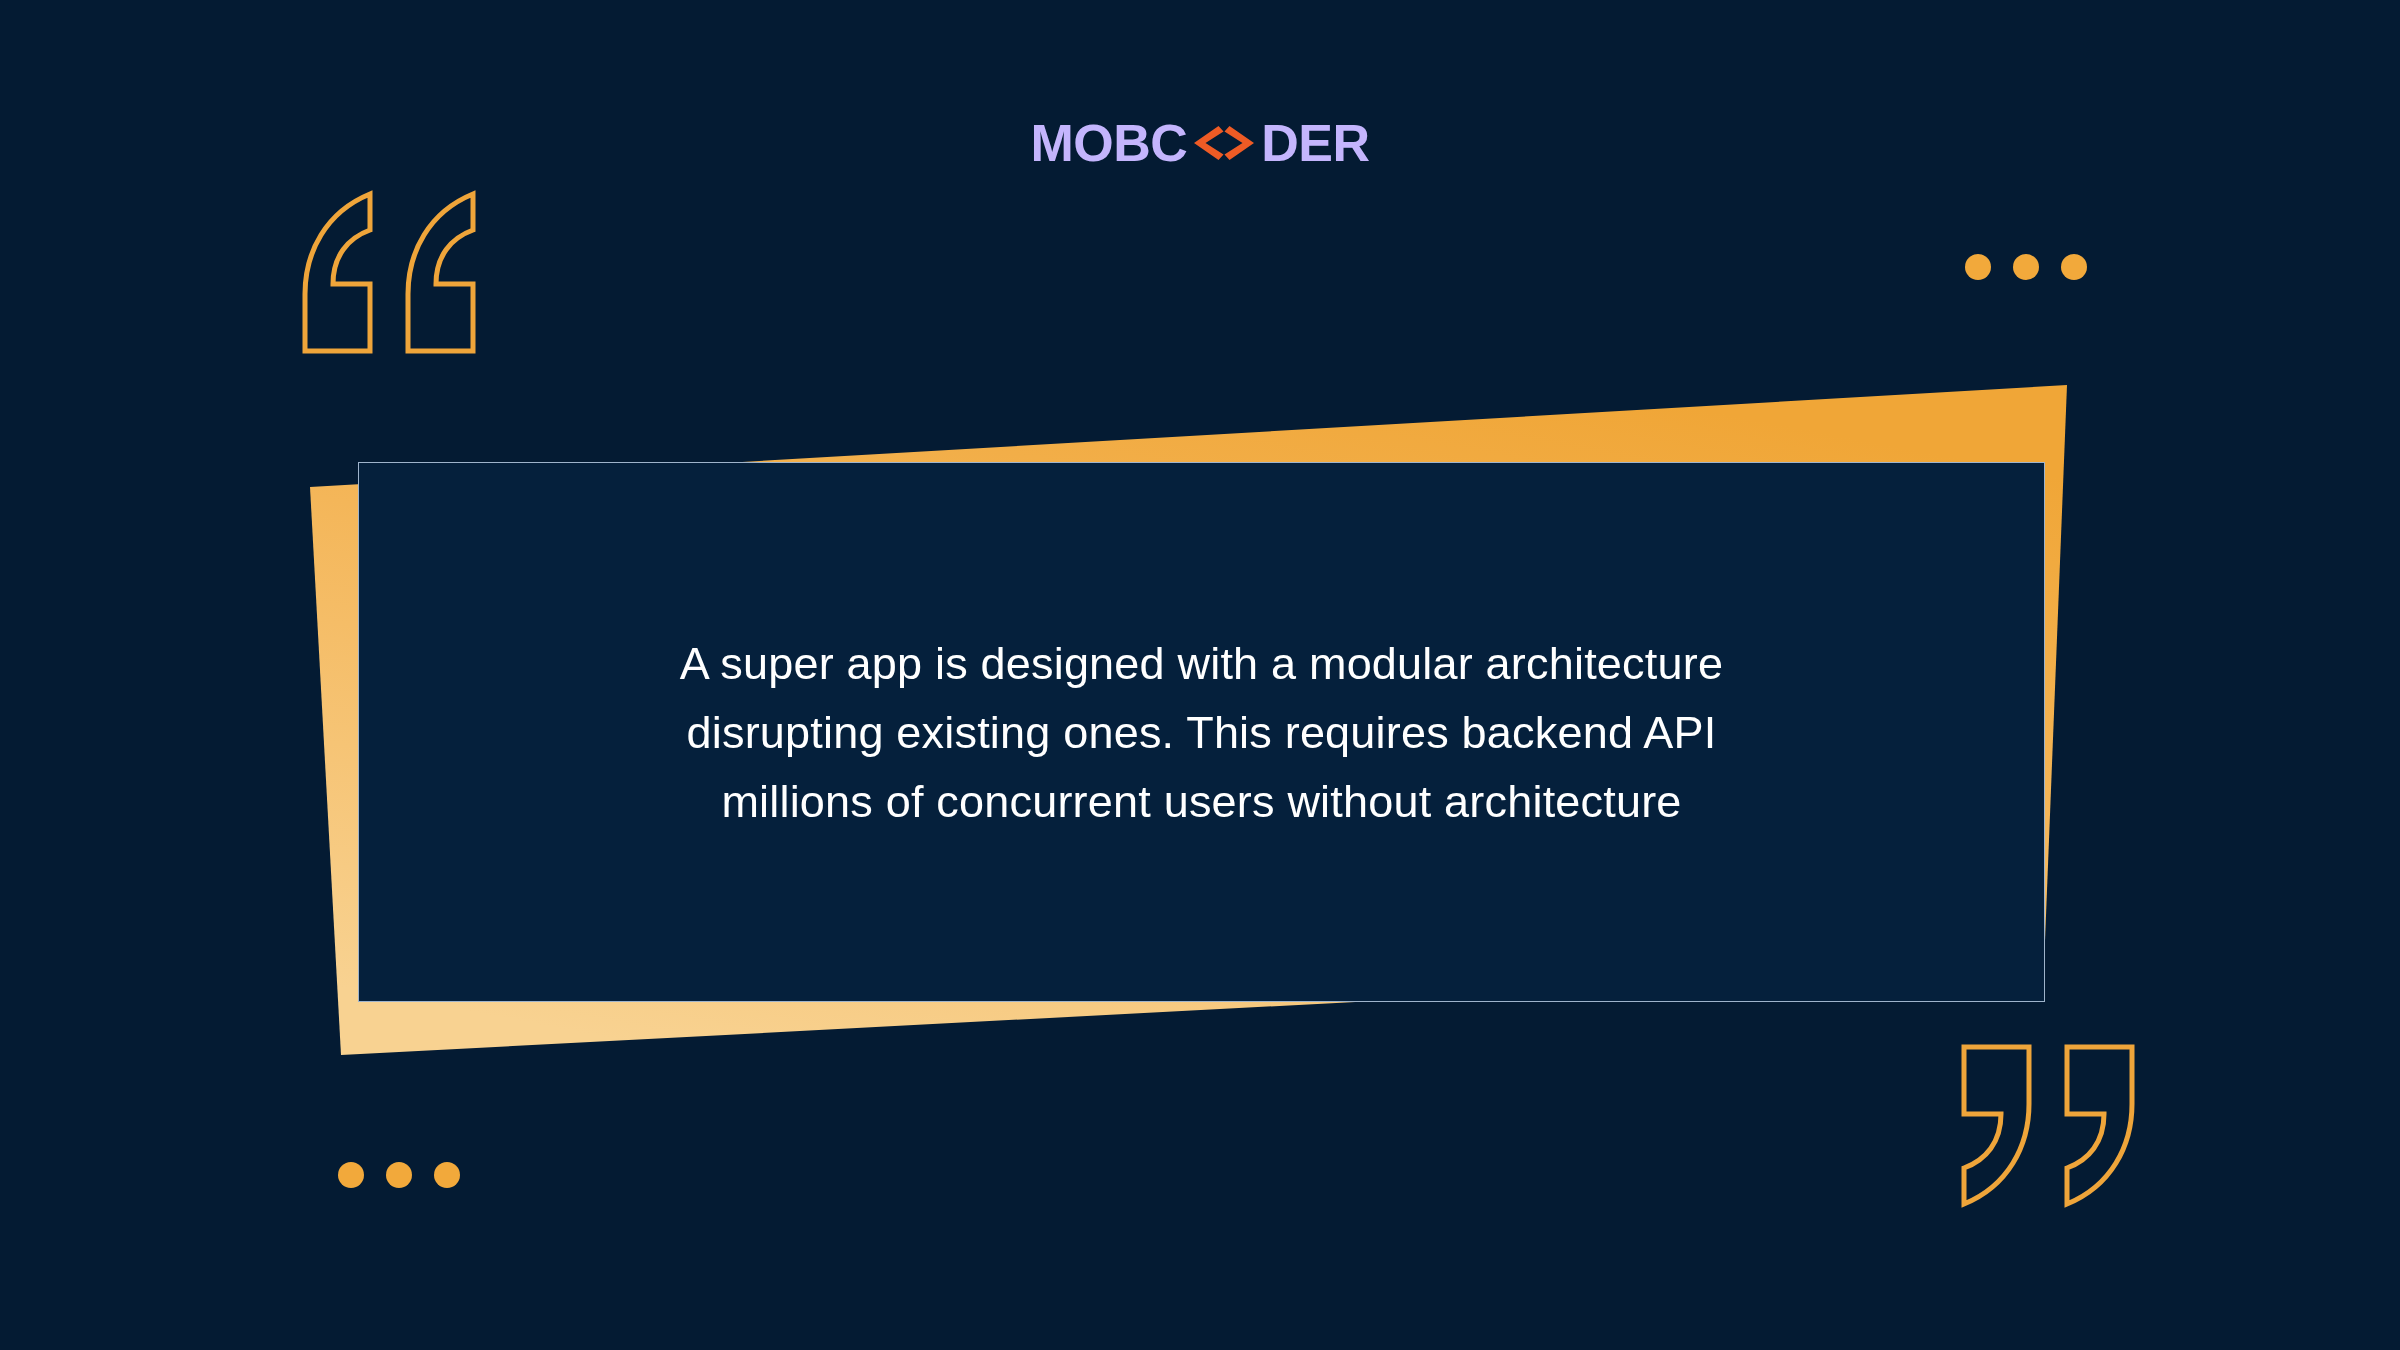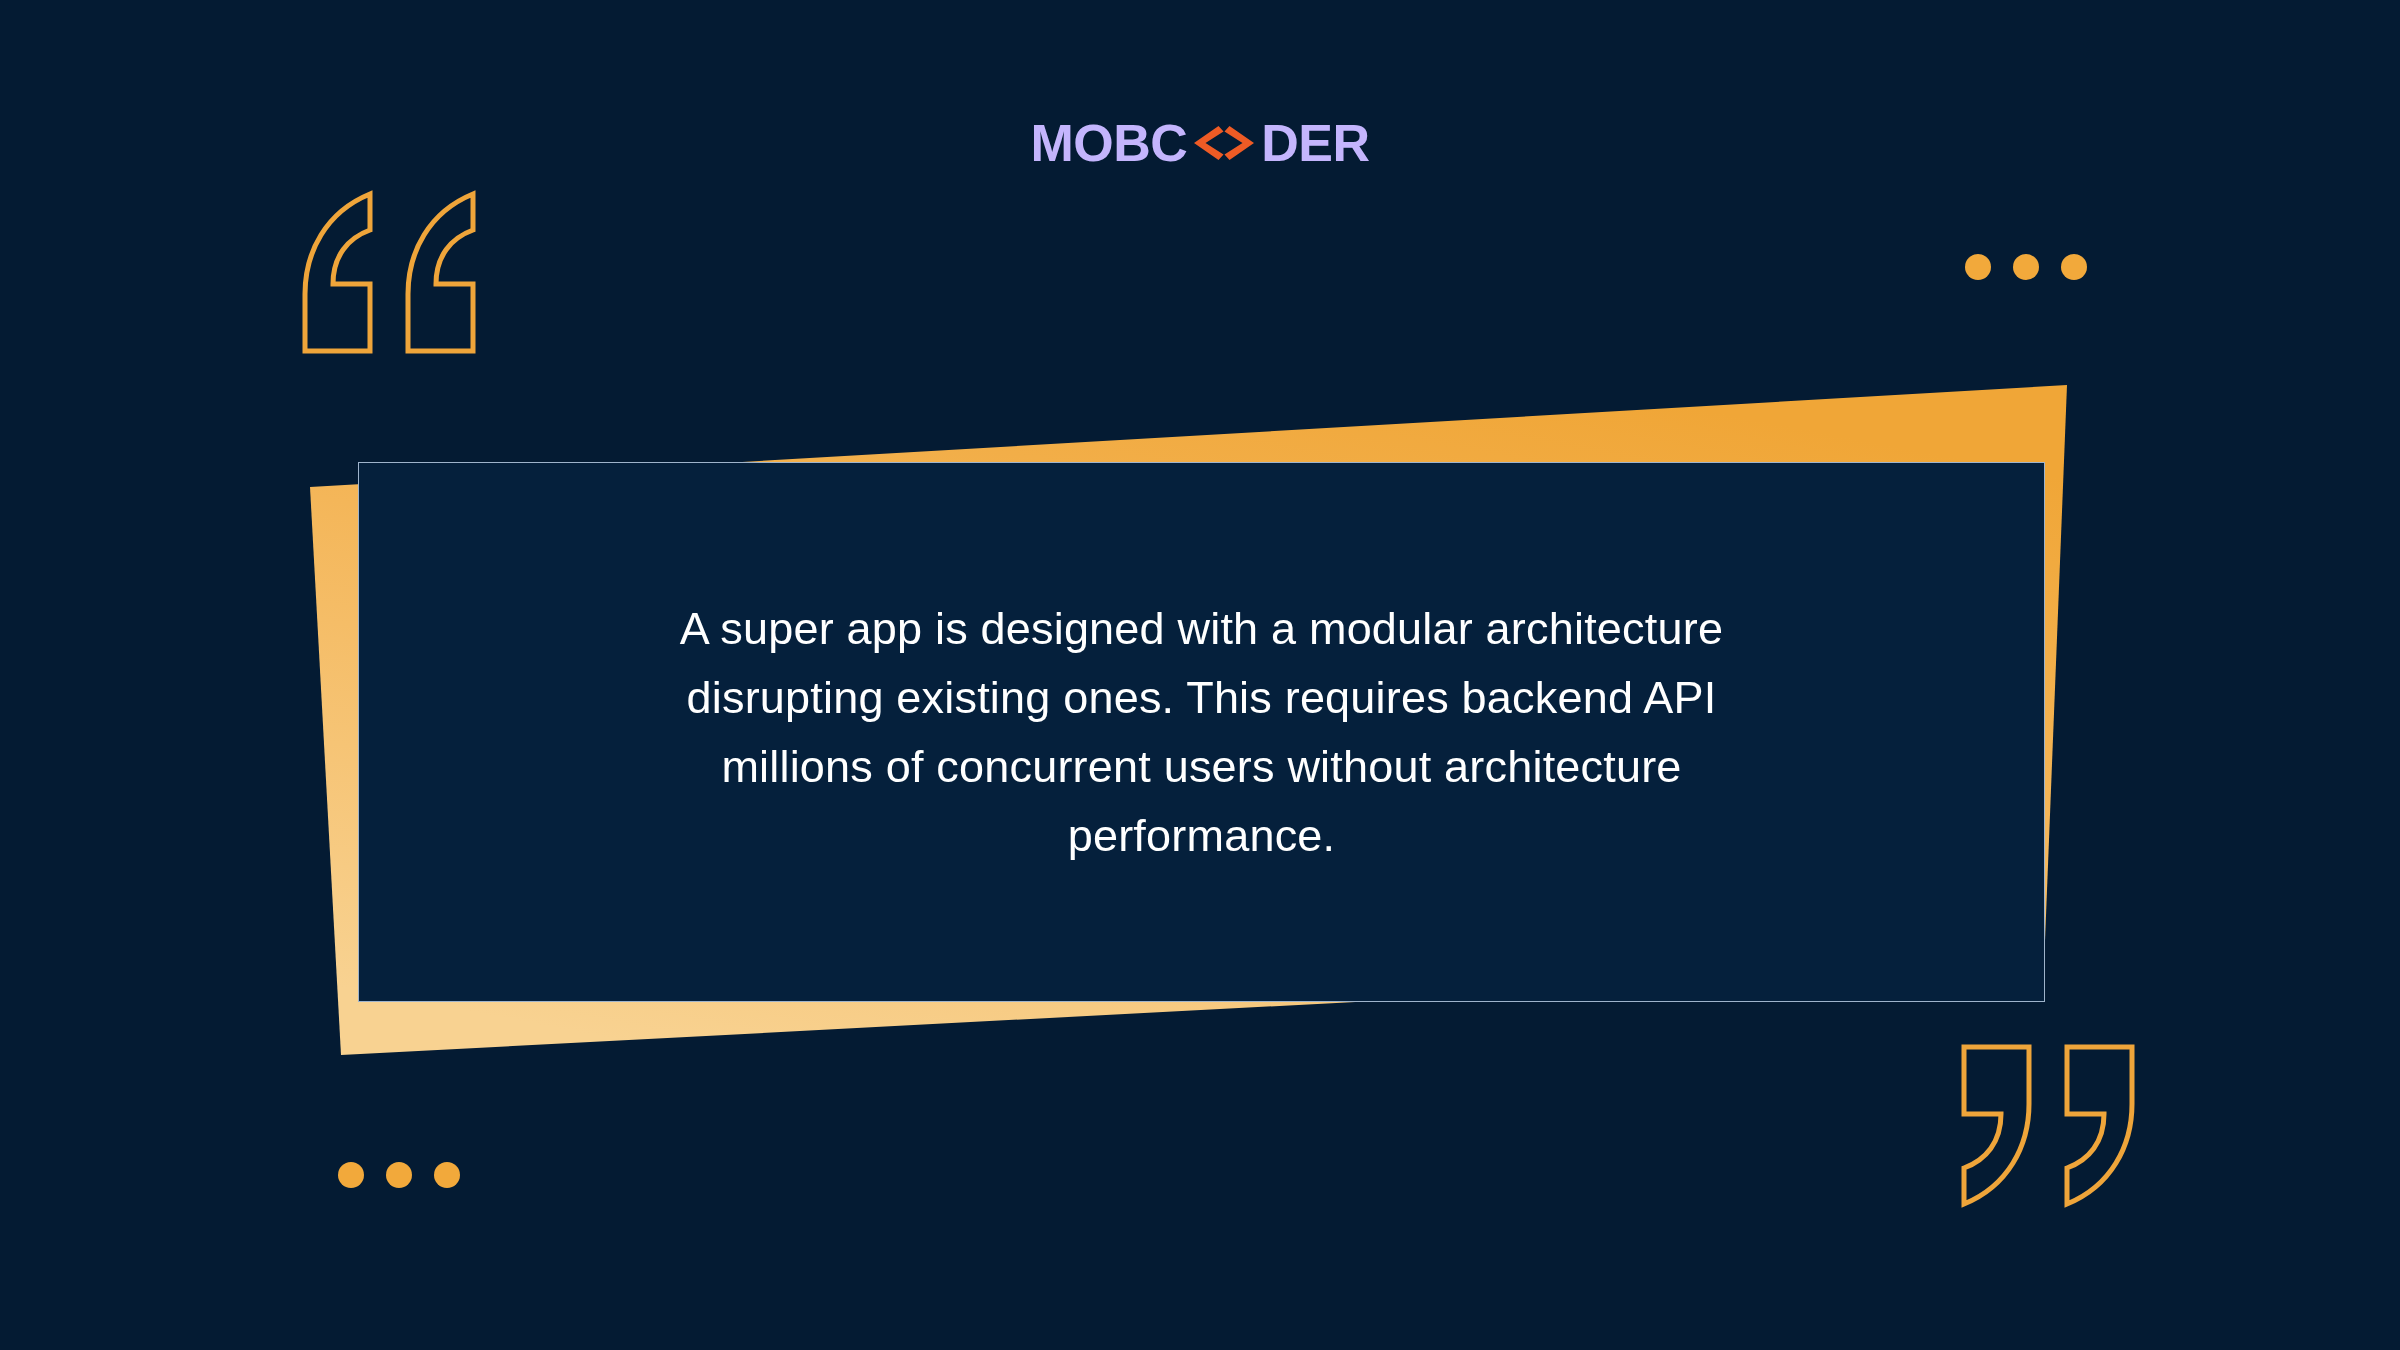--- a/index.html
+++ b/index.html
@@ -124,21 +124,20 @@
       </linearGradient>
     </defs>
     <polygon points="2067,385 2044,966 341,1055 310,487" fill="url(#slabGrad)"></polygon>
   </svg>
 
   <div class="quote-card">
     <div class="quote-text">
       <span class="ln">A super app is designed with a modular architecture</span>
       <span class="ln">disrupting existing ones. This requires backend API</span>
       <span class="ln">millions of concurrent users without architecture</span>
-      <span class="ln">performance.</span>
     </div>
   </div>
 
   <div class="qmark open">
     <svg width="186" height="165" viewBox="0 0 186 165" xmlns="http://www.w3.org/2000/svg">
       <g fill="none" stroke="#EFA53A" stroke-width="5" stroke-linejoin="miter">
         <path d="M74 4 C30 22 9 62 9 104 L9 161 L74 161 L74 94 L37 94 C37 66 52 48 74 40 Z"></path>
         <path d="M177 4 C133 22 112 62 112 104 L112 161 L177 161 L177 94 L140 94 C140 66 155 48 177 40 Z"></path>
       </g>
     </svg>

